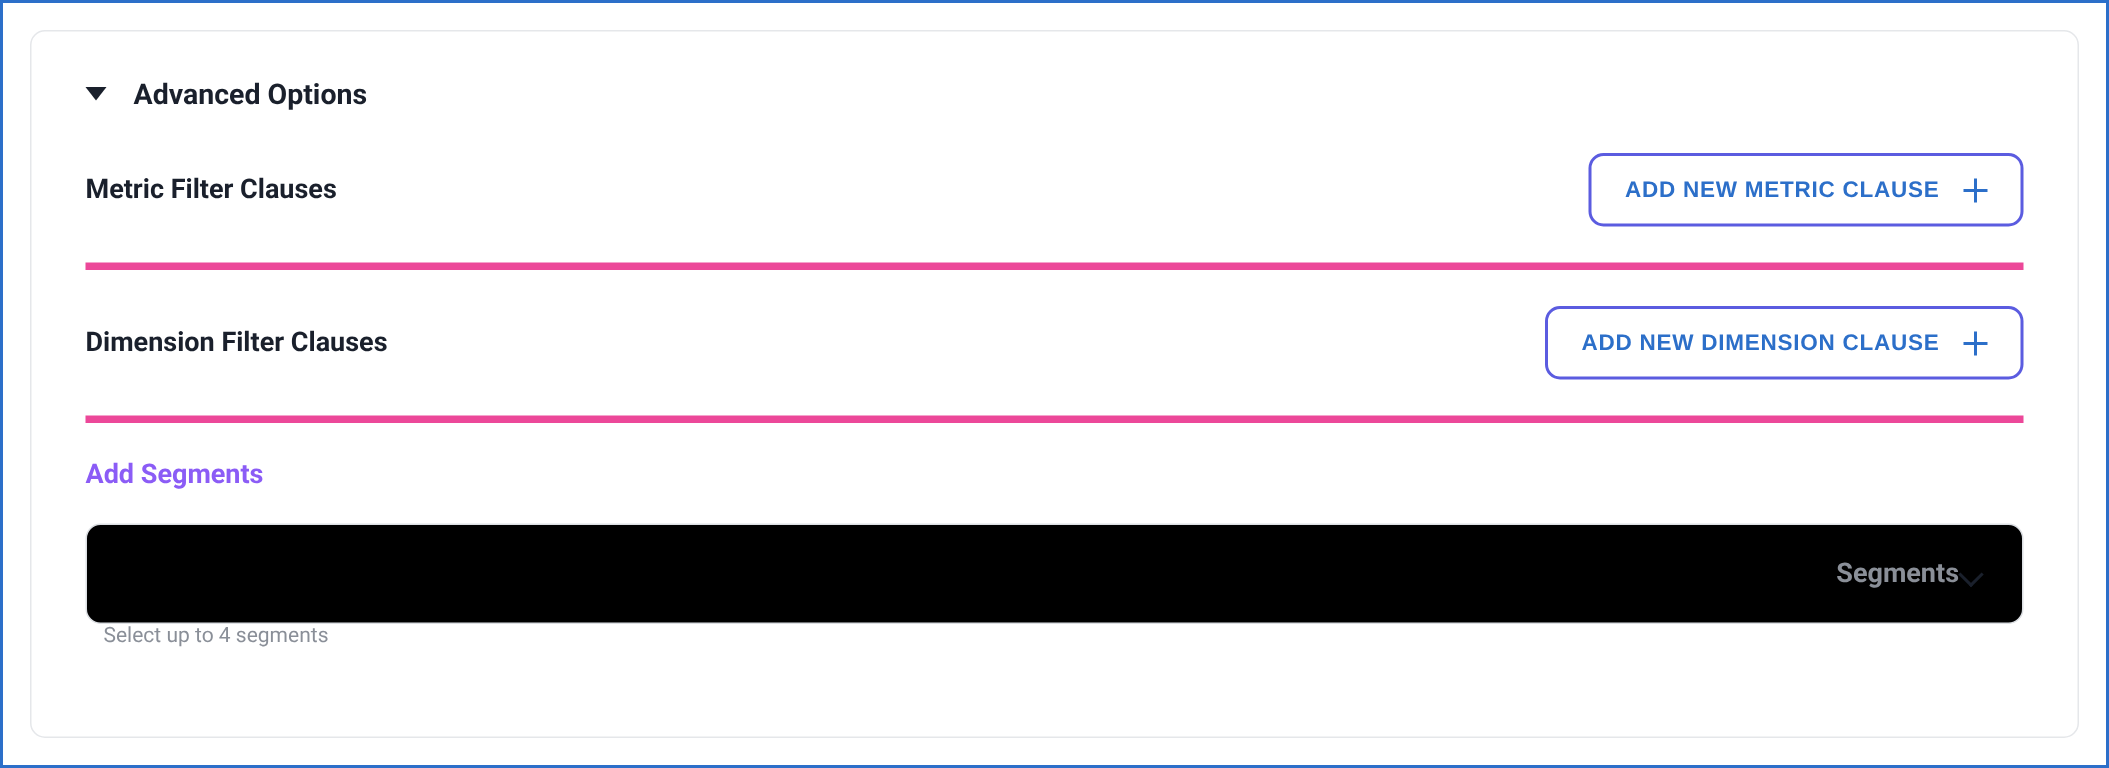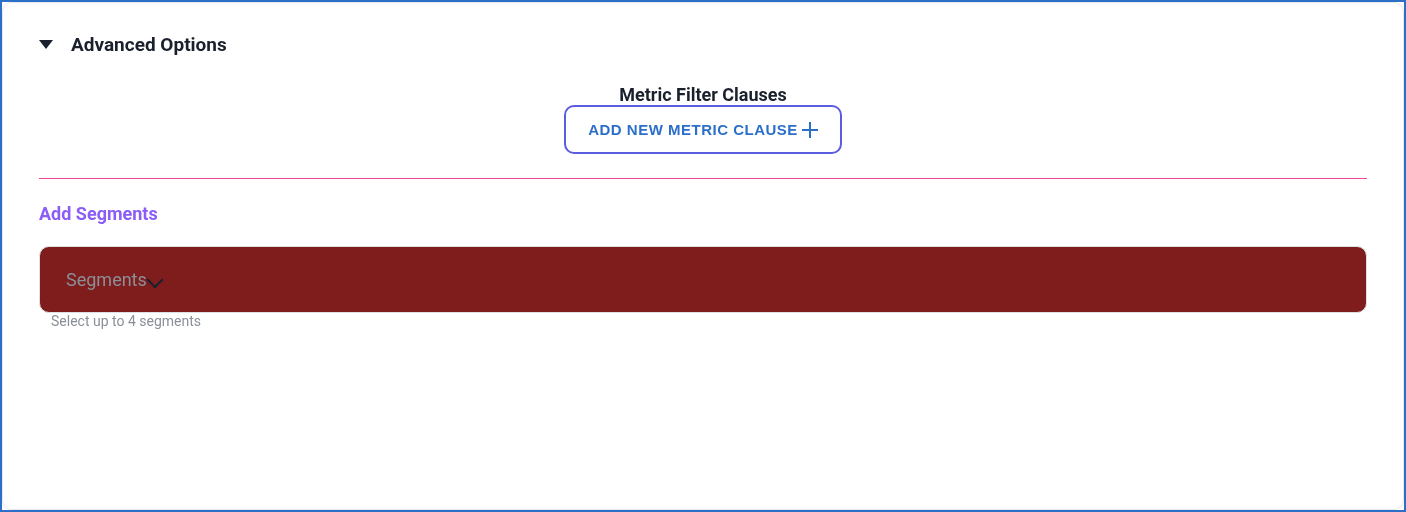--- a/index.html
+++ b/index.html
@@ -10,20 +10,21 @@
     body {
       font-family: -apple-system, BlinkMacSystemFont, "Segoe UI", Roboto, "Helvetica Neue", Arial, sans-serif;
       background: #fff;
       width: 1406px;
       height: 512px;
     }
     .outer-border {
       width: 1406px;
       height: 512px;
       border: 2px solid #2c6fc9;
+      padding: 18px;
       background: #fff;
     }
     .panel {
       width: 100%;
       height: 100%;
       border: 1px solid #e5e7ea;
       border-radius: 10px;
       padding: 30px 36px;
       background: #fff;
     }
@@ -44,33 +45,32 @@
     .section-title {
       font-size: 19px;
       font-weight: 700;
       color: #1a202c;
     }
     .row {
       display: flex;
       align-items: center;
       justify-content: space-between;
       padding-bottom: 24px;
-      border-bottom: 1px solid #ec4899;
+      border-bottom: 5px solid #ec4899;
       margin-bottom: 24px;
-      flex-direction: column;
     }
     .row-label {
       font-size: 18px;
       font-weight: 700;
       color: #1a202c;
     }
     .add-button {
       display: inline-flex;
       align-items: center;
-      gap: 4px;
+      gap: 16px;
       padding: 14px 22px;
       border: 2px solid #5b5ce0;
       border-radius: 10px;
       background: #fff;
       color: #2c6fc9;
       font-size: 15px;
       font-weight: 700;
       letter-spacing: 0.5px;
       cursor: pointer;
       text-transform: uppercase;
@@ -105,23 +105,24 @@
       color: #8b5cf6;
       margin-bottom: 22px;
     }
     .select-box {
       width: 100%;
       border: 1px solid #dcdfe3;
       border-radius: 10px;
       padding: 22px 26px;
       display: flex;
       align-items: center;
-      justify-content: flex-start;
+      justify-content: flex-end;
       cursor: pointer;
-      background: #7f1d1d;
+      background: #000000;
+      font-weight: bold;
     }
     .select-placeholder {
       font-size: 18px;
       color: #8a8f98;
     }
     .chevron-down {
       width: 16px;
       height: 16px;
       position: relative;
       display: inline-block;
@@ -155,20 +156,27 @@
     </div>
 
     <div class="row">
       <div class="row-label">Metric Filter Clauses</div>
       <button class="add-button">
         <span>ADD NEW METRIC CLAUSE</span>
         <span class="plus-icon"></span>
       </button>
     </div>
 
+    <div class="row">
+      <div class="row-label">Dimension Filter Clauses</div>
+      <button class="add-button">
+        <span>ADD NEW DIMENSION CLAUSE</span>
+        <span class="plus-icon"></span>
+      </button>
+    </div>
 
     <div class="segments-label">Add Segments</div>
 
     <div class="select-box">
       <span class="select-placeholder">Segments</span>
       <span class="chevron-down"></span>
     </div>
 
     <div class="helper-text">Select up to 4 segments</div>
 

